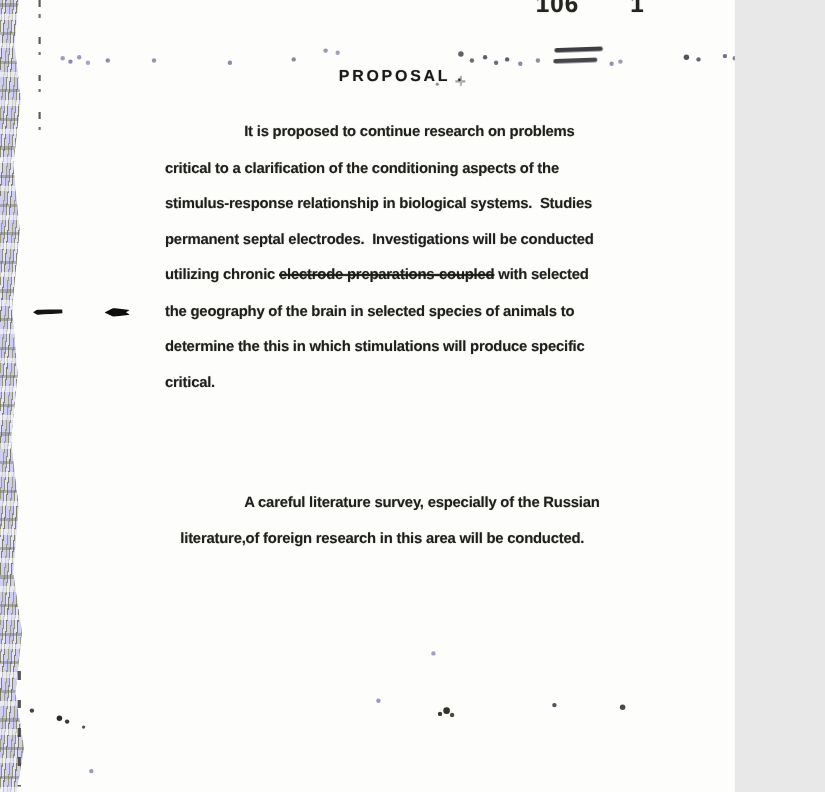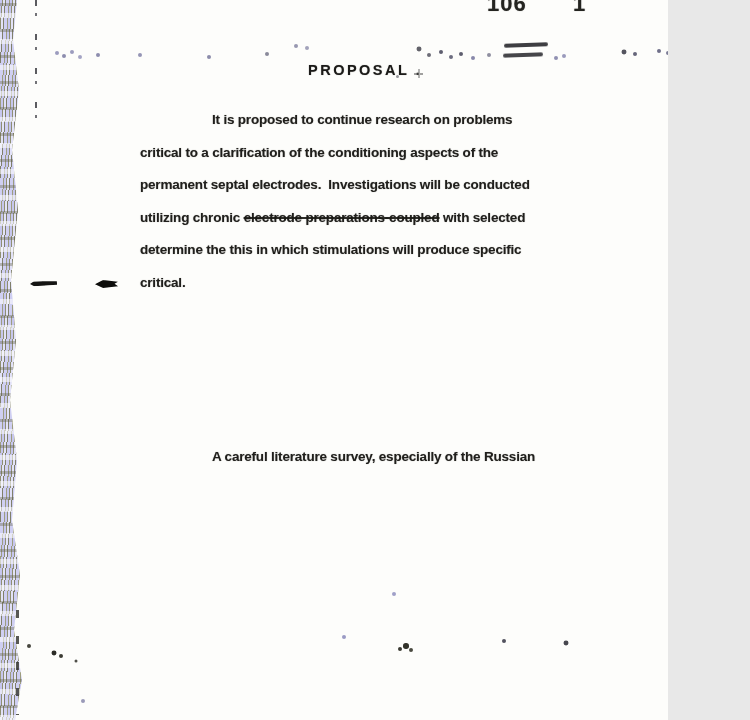--- a/index.html
+++ b/index.html
@@ -22,21 +22,21 @@
   .pagenum-right{left:573px;}
 
   .doc-title{
     position:absolute;left:294px;top:62px;
     font-size:14.5px;font-weight:700;letter-spacing:2.5px;
     color:#1b1a18;
     text-shadow:0 0 1px rgba(30,30,25,.45);
     margin-left:14px;
   }
 
-  .para{position:absolute;left:140px;}
+  .para{position:absolute;left:150px;}
   .para1{top:104px;}
   .para2{top:441px;text-align:center;}
   .tline{
     height:32.5px;line-height:32.5px;
     white-space:pre;
     font-size:13.5px;font-weight:700;letter-spacing:-0.2px;
     color:#201f1c;
     text-shadow:0 0 1px rgba(30,30,25,.42);
   }
   .indent{padding-left:72px;}
@@ -139,23 +139,26 @@
   <div class="pagenum pagenum-left">106</div>
   <div class="pagenum pagenum-right">1</div>
 
   <div class="doc-title">PROPOSAL .</div>
   <div class="title-cross"></div>
   <div class="title-dot"></div>
 
   <div class="para para1">
     <div class="tline indent">It is proposed to continue research on problems</div>
     <div class="tline">critical to a clarification of the conditioning aspects of the</div>
+    <div class="tline">stimulus-response relationship in biological systems.  Studies</div>
     <div class="tline">permanent septal electrodes.  Investigations will be conducted</div>
     <div class="tline"><span>utilizing chronic </span><span class="struck">electrode preparations-coupled</span><span> with selected</span></div>
+    <div class="tline">the geography of the brain in selected species of animals to</div>
     <div class="tline">determine the this in which stimulations will produce specific</div>
     <div class="tline">critical.</div>
   </div>
 
   <div class="para para2">
     <div class="tline indent">A careful literature survey, especially of the Russian</div>
+    <div class="tline">literature,of foreign research in this area will be conducted.</div>
   </div>
 
 </div>
 
 </body></html>

